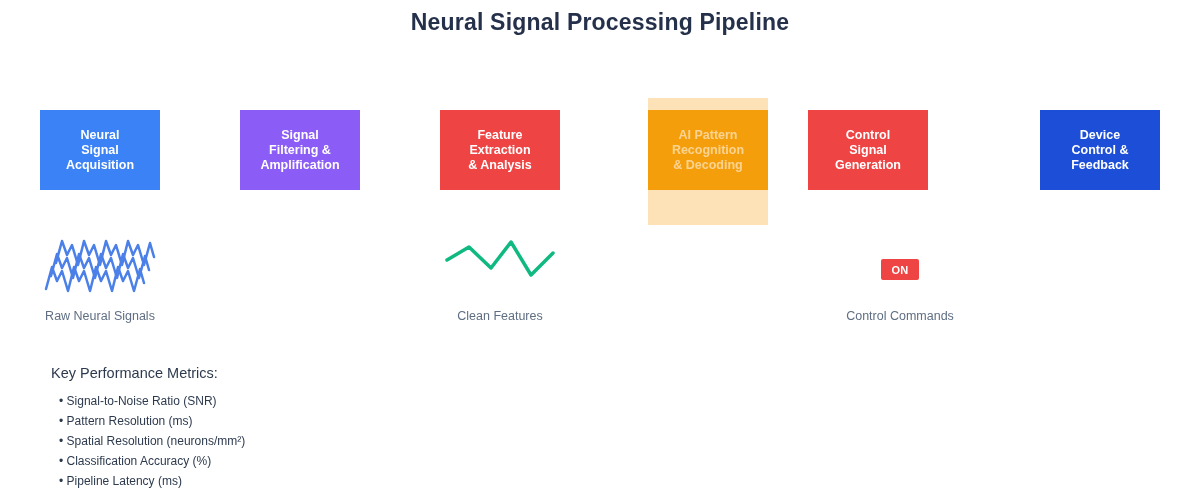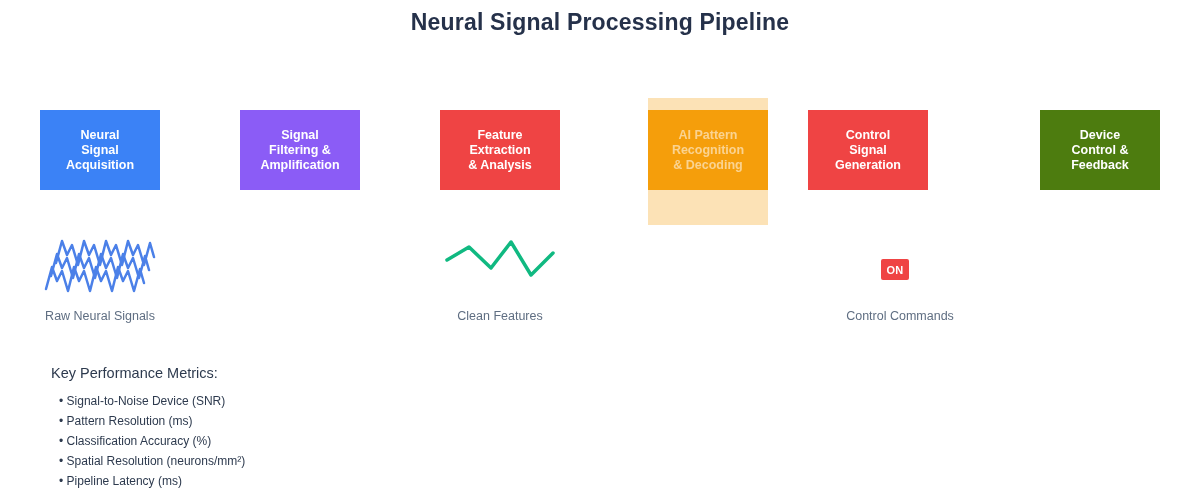--- a/index.html
+++ b/index.html
@@ -62,21 +62,21 @@
   }
 
   .icon-svg { position: absolute; }
   .raw-signals-icon { left: 44px; top: 233px; }
   .clean-wave-icon  { left: 443px; top: 236px; }
 
   .on-badge {
     position: absolute;
     left: 881px;
     top: 259px;
-    width: 28px;
+    width: 38px;
     height: 21px;
     border-radius: 2px;
     display: flex;
     align-items: center;
     justify-content: center;
     color: #ffffff;
     font-size: 11px;
     font-weight: 700;
     letter-spacing: 0.3px;
   }
@@ -142,21 +142,21 @@
 &amp; Decoding</span>
     </div>
   </div>
 
   <div class="stage-box" style="left: 808px; background: rgb(239, 68, 68);">
     <span class="stage-label">Control
 Signal
 Generation</span>
   </div>
 
-  <div class="stage-box" style="left: 1040px; background: #4d7c0f;">
+  <div class="stage-box" style="left: 1040px; background: #1d4ed8;">
     <span class="stage-label">Device
 Control &amp;
 Feedback</span>
   </div>
 
   <svg class="icon-svg raw-signals-icon" width="112" height="68" viewBox="0 0 112 68">
     <g fill="none" stroke-width="2.5" stroke-linejoin="round" stroke-linecap="round">
       <polyline transform="translate(10,2)" points="2,28 8,6 13,20 18,10 24,30 30,6 35,20 40,10 46,30 52,6 57,20 62,10 68,30 74,6 79,20 84,10 90,30 96,8 100,22" stroke="#4b80e8"></polyline>
       <polyline transform="translate(5,15)" points="2,28 8,6 13,20 18,10 24,30 30,6 35,20 40,10 46,30 52,6 57,20 62,10 68,30 74,6 79,20 84,10 90,30 96,8 100,22" stroke="#4b80e8"></polyline>
       <polyline transform="translate(0,28)" points="2,28 8,6 13,20 18,10 24,30 30,6 35,20 40,10 46,30 52,6 57,20 62,10 68,30 74,6 79,20 84,10 90,30 96,8 100,22" stroke="#4b80e8"></polyline>
@@ -170,20 +170,20 @@
   <div class="on-badge" style="background: rgb(239, 68, 68);">
     <span>ON</span>
   </div>
 
   <div class="col-label label-raw">Raw Neural Signals</div>
   <div class="col-label label-clean">Clean Features</div>
   <div class="col-label label-commands">Control Commands</div>
 
   <div class="metrics">
     <div class="metrics-heading">Key Performance Metrics:</div>
-    <div class="metric-item">• Signal-to-Noise Device (SNR)</div>
+    <div class="metric-item">• Signal-to-Noise Ratio (SNR)</div>
     <div class="metric-item">• Pattern Resolution (ms)</div>
+    <div class="metric-item">• Spatial Resolution (neurons/mm²)</div>
     <div class="metric-item">• Classification Accuracy (%)</div>
-    <div class="metric-item">• Spatial Resolution (neurons/mm²)</div>
     <div class="metric-item">• Pipeline Latency (ms)</div>
   </div>
 
 </div>
 
 </body></html>

